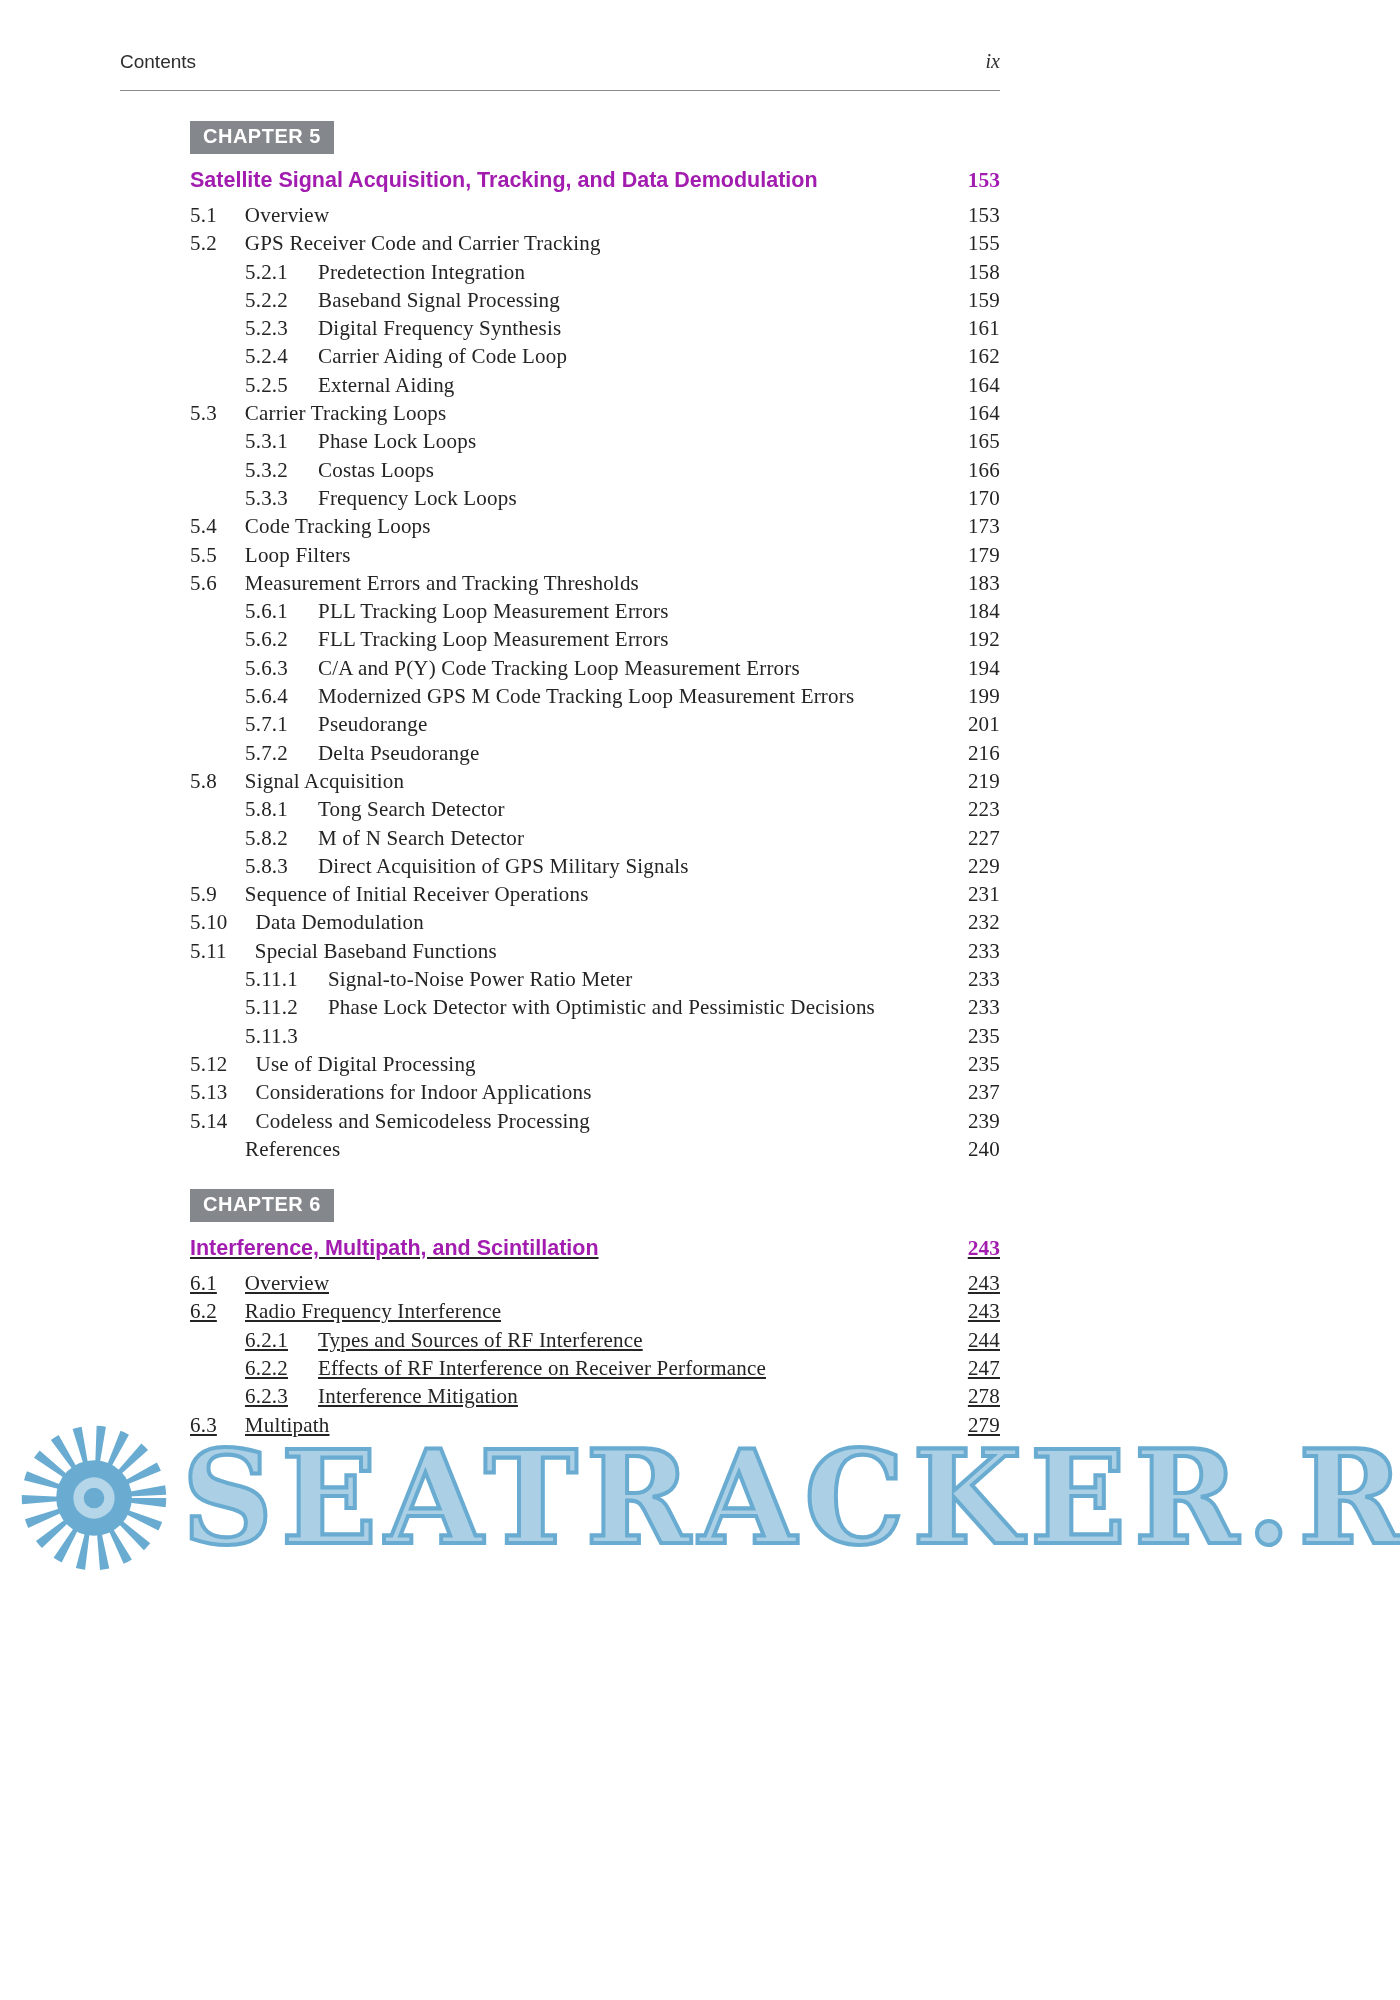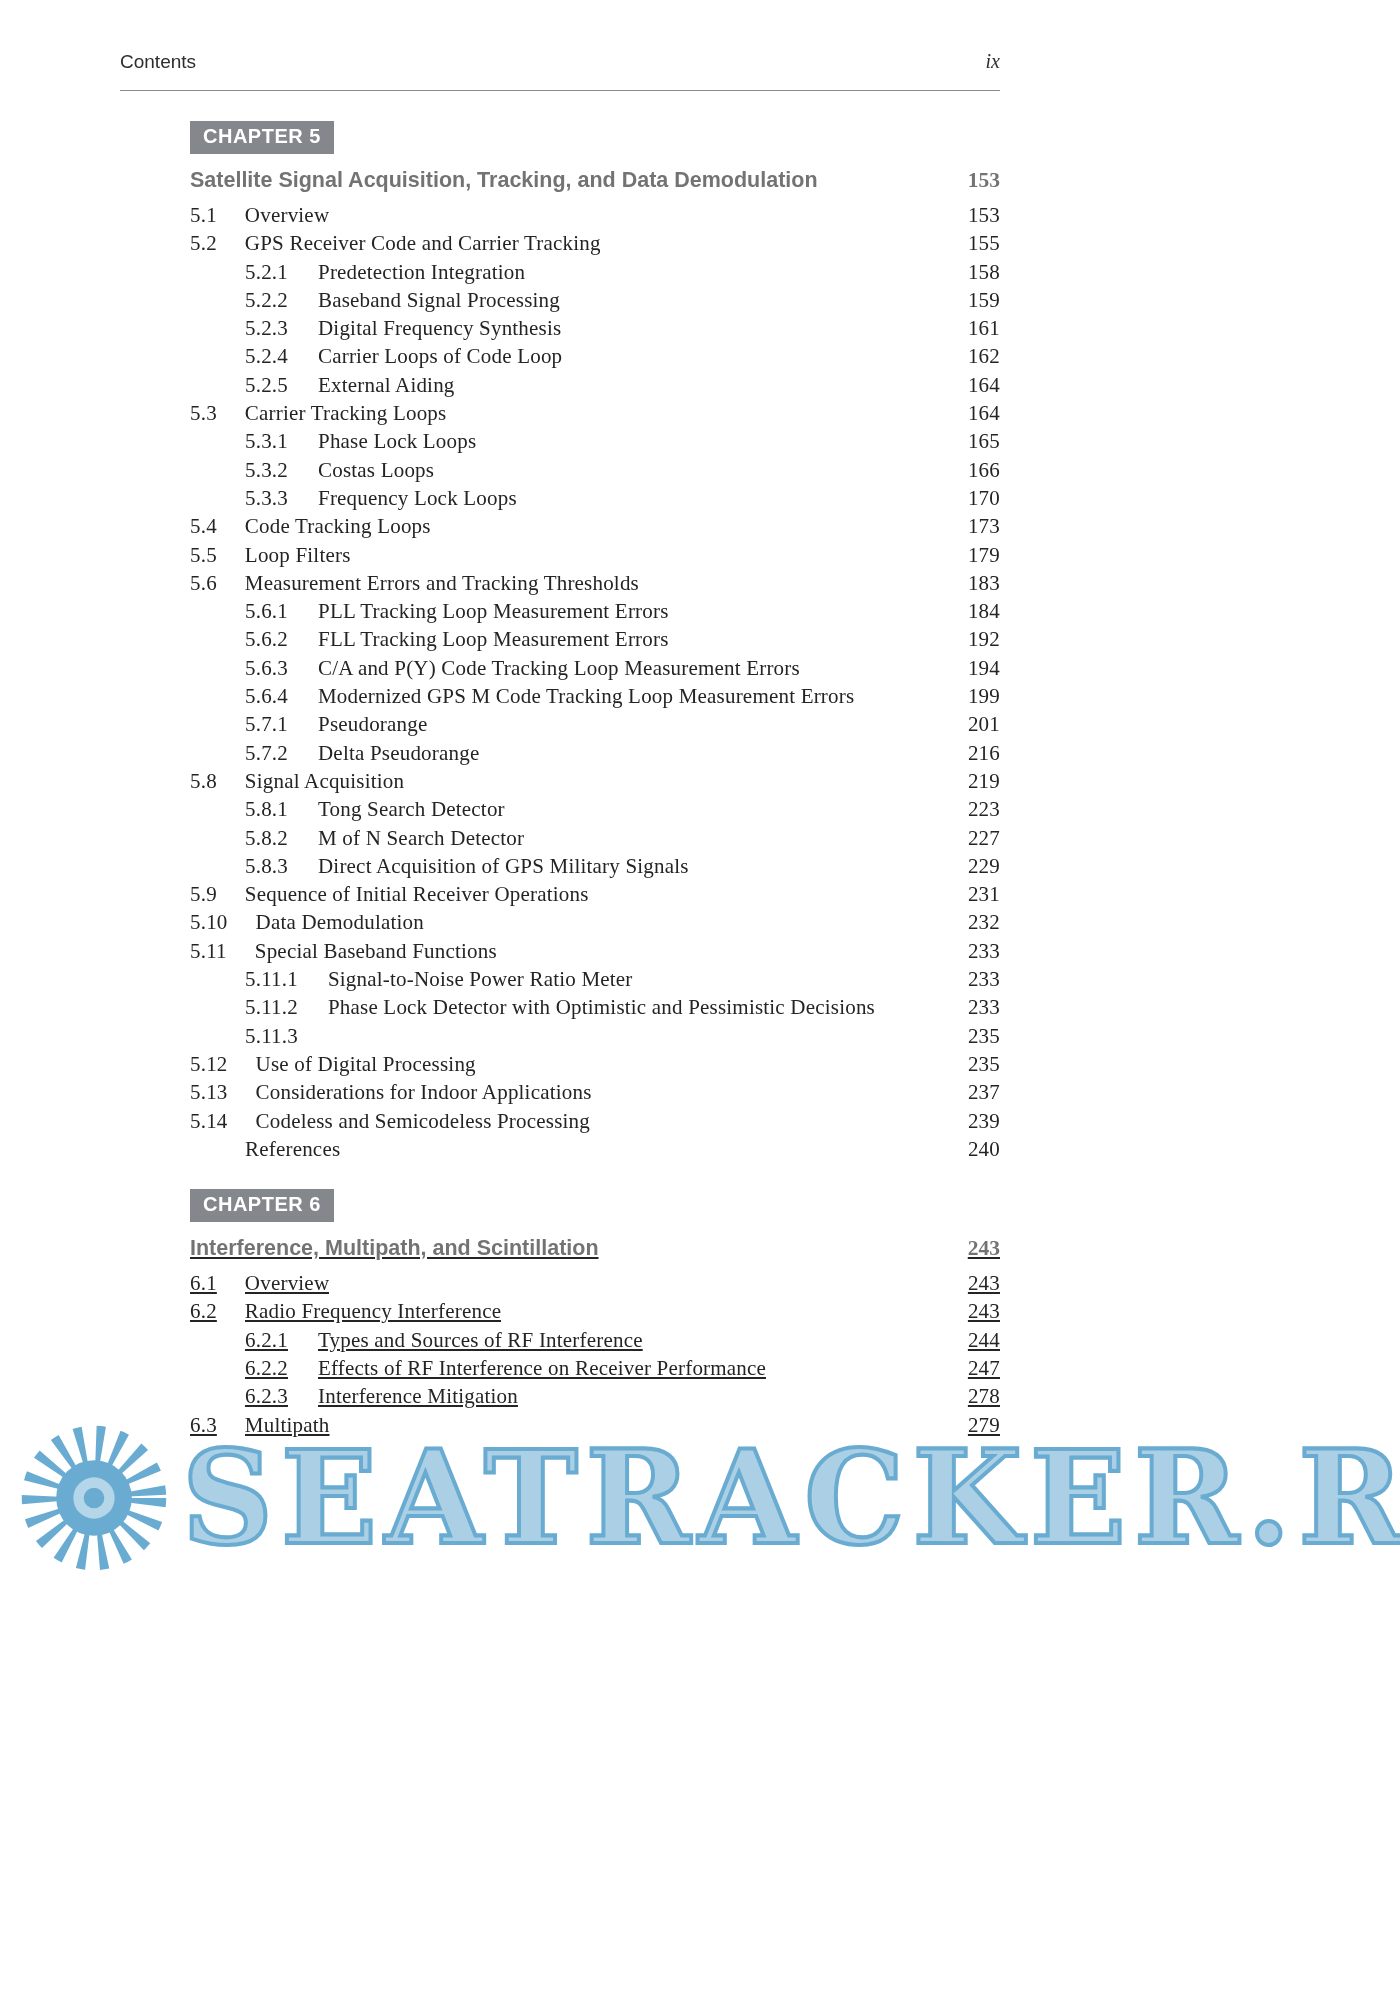--- a/index.html
+++ b/index.html
@@ -62,21 +62,21 @@
     padding: 4px 13px 6px 13px;
   }
 
   .chapter-title-row {
     display: flex;
     align-items: baseline;
     margin-top: 14px;
     font-family: "Liberation Sans", sans-serif;
     font-weight: bold;
     font-size: 21.5px;
-    color: #737373;
+    color: #a21caf;
   }
   .chapter-title-row .pg {
     margin-left: auto;
     padding-left: 12px;
     font-family: "Liberation Serif", serif;
     font-weight: bold;
   }
 
   .entries {
     margin-top: 8px;
@@ -188,21 +188,21 @@
   </div>
 
   <div class="row lvl2">
     <span class="num">5.2.3</span>
     <span class="title">Digital Frequency Synthesis</span>
     <span class="pg">161</span>
   </div>
 
   <div class="row lvl2">
     <span class="num">5.2.4</span>
-    <span class="title">Carrier Loops of Code Loop</span>
+    <span class="title">Carrier Aiding of Code Loop</span>
     <span class="pg">162</span>
   </div>
 
   <div class="row lvl2">
     <span class="num">5.2.5</span>
     <span class="title">External Aiding</span>
     <span class="pg">164</span>
   </div>
 
   <div class="row lvl1">

